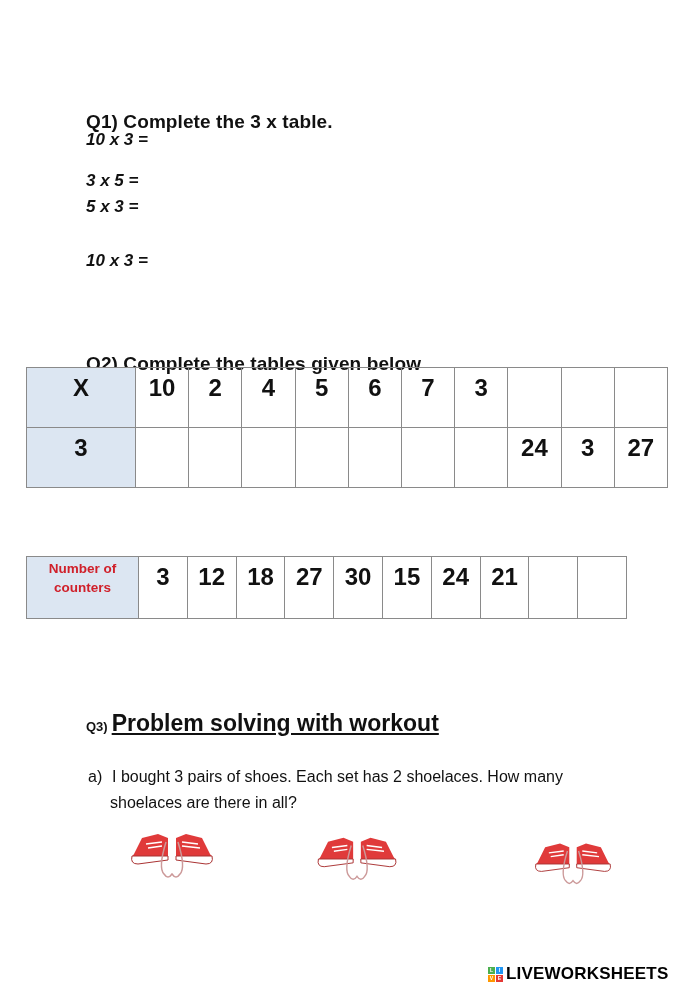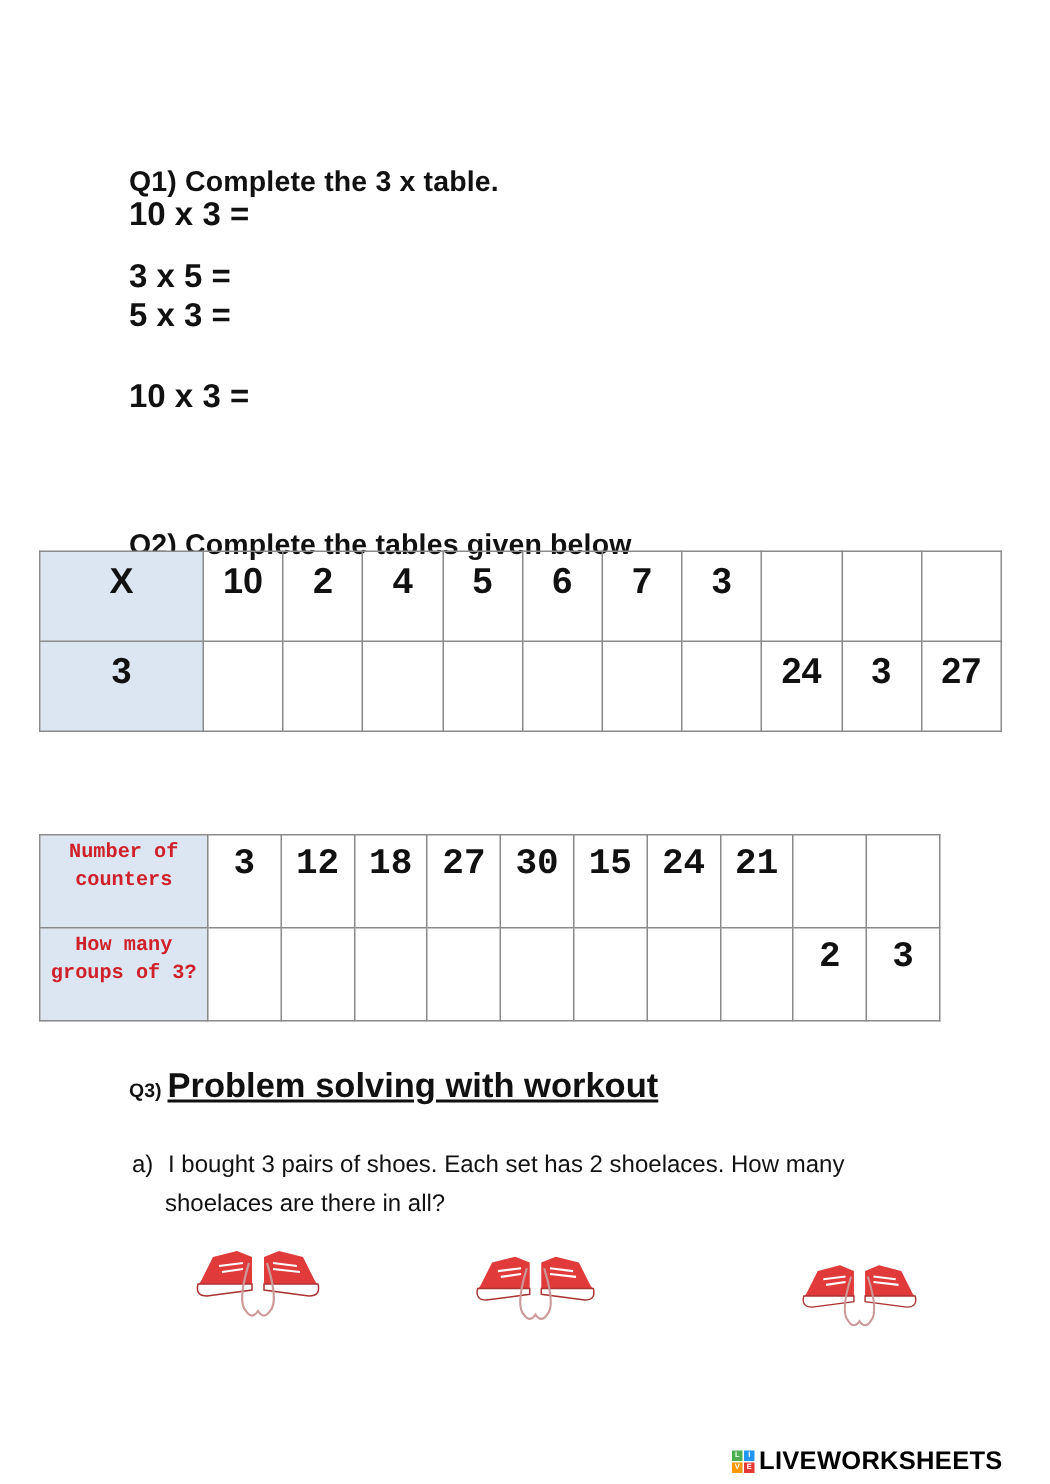--- a/index.html
+++ b/index.html
@@ -2,36 +2,36 @@
 <html><head>
 <meta charset="utf-8">
 <style>
   html, body { margin: 0; padding: 0; }
   body {
     width: 700px; height: 989px; background: #ffffff; position: relative; overflow: hidden;
     font-family: "Liberation Sans", "DejaVu Sans", sans-serif; color: #111;
   }
   .abs { position: absolute; }
   .q-title { font-weight: bold; font-size: 19px; letter-spacing: 0.1px; margin-top: 22px; }
-  .eq { font-weight: bold; font-size: 22px; }
+  .eq { font-weight: bold; font-size: 17px; font-style: italic; }
   table.grid {
     position: absolute; border-collapse: collapse; table-layout: fixed;
   }
   table.grid td {
     border: 1px solid #8a8a8a; padding: 0; text-align: center; vertical-align: top;
     font-weight: bold; font-size: 24px; color: #111;
   }
   table.grid td.head {
     background: #dce6f2; vertical-align: top;
   }
   #t1 { left: 26px; top: 367px; width: 642px; }
   #t1 td { height: 59px; line-height: 40px; }
   #t1 td.head { line-height: 40px; }
   #t1 tr.r2 td { line-height: 40px; }
-  #t2 { left: 26px; top: 556px; width: 601px; font-family: Liberation Mono, monospace; }
+  #t2 { left: 26px; top: 556px; width: 601px; }
   #t2 td { height: 59px; line-height: 40px; }
   #t2 td.head { color: #d0202a; font-size: 13.5px; line-height: 19px; padding-top: 2px; }
   .shoe { position: absolute; }
   .logo { position: absolute; left: 488px; top: 964px; display: flex; align-items: center; }
   .logo-blocks { display: grid; grid-template-columns: 7px 7px; grid-template-rows: 7px 7px; gap: 1px; margin-right: 3px; }
   .logo-blocks span { font-size: 5px; color: #fff; text-align: center; line-height: 7px; font-weight: bold; }
   .logo-text { font-weight: bold; font-size: 17px; color: #000000; letter-spacing: 0.2px; }
 </style>
 </head>
 <body>
@@ -109,33 +109,20 @@
     <td>12</td>
     <td>18</td>
     <td>27</td>
     <td>30</td>
     <td>15</td>
     <td>24</td>
     <td>21</td>
     <td></td>
     <td></td>
   </tr>
-  <tr>
-    <td class="head">How many groups of 3?</td>
-    <td></td>
-    <td></td>
-    <td></td>
-    <td></td>
-    <td></td>
-    <td></td>
-    <td></td>
-    <td></td>
-    <td>2</td>
-    <td>3</td>
-  </tr>
 </tbody>
   </table>
 
 <div class="abs" style="left:86px; top:710px; display:flex; align-items:baseline;">
   <span style="font-weight:bold; font-size:13px; margin-right:4px;">Q3)</span>
   <span style="font-weight:bold; font-size:23px; text-decoration:underline;text-align:right;">Problem solving with workout</span>
 </div>
 <div class="abs" style="left:88px; top:768px; font-size:16px;">a)</div>
 <div class="abs" style="left:112px; top:768px; font-size:16px; white-space:nowrap;">I bought 3 pairs of shoes. Each set has 2 shoelaces. How many</div>
 <div class="abs" style="left:110px; top:794px; font-size:16px;">shoelaces are there in all?</div>

